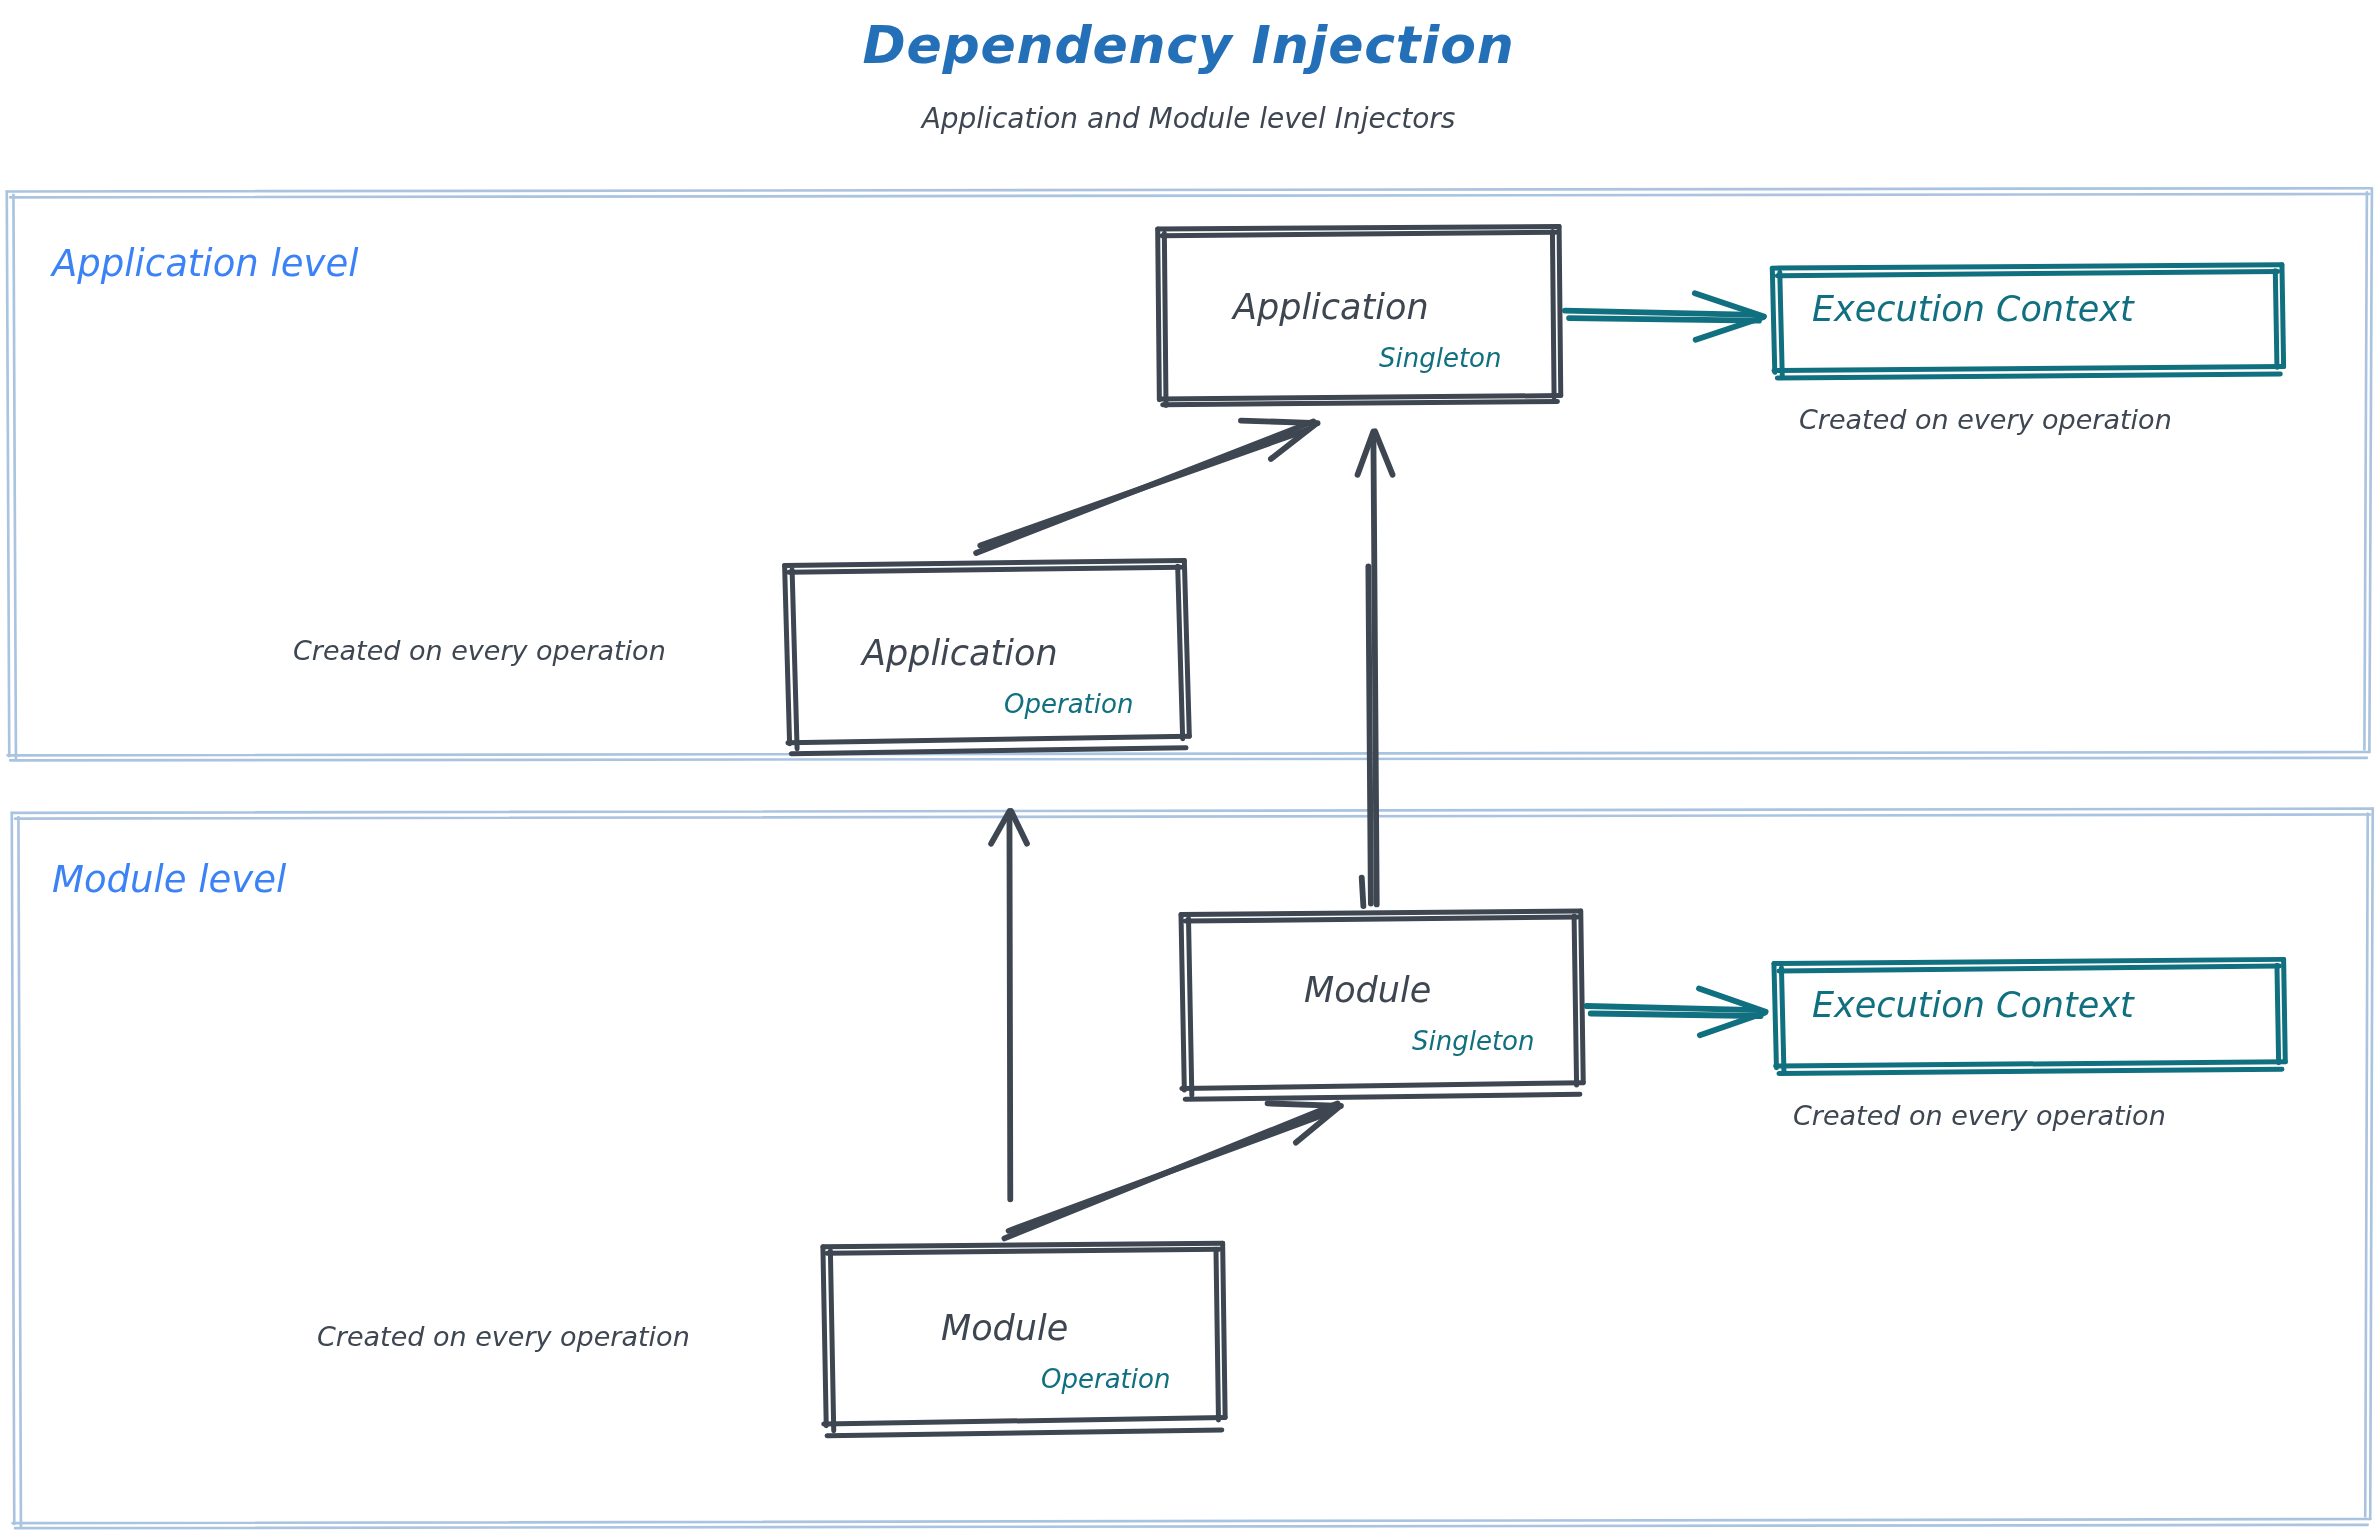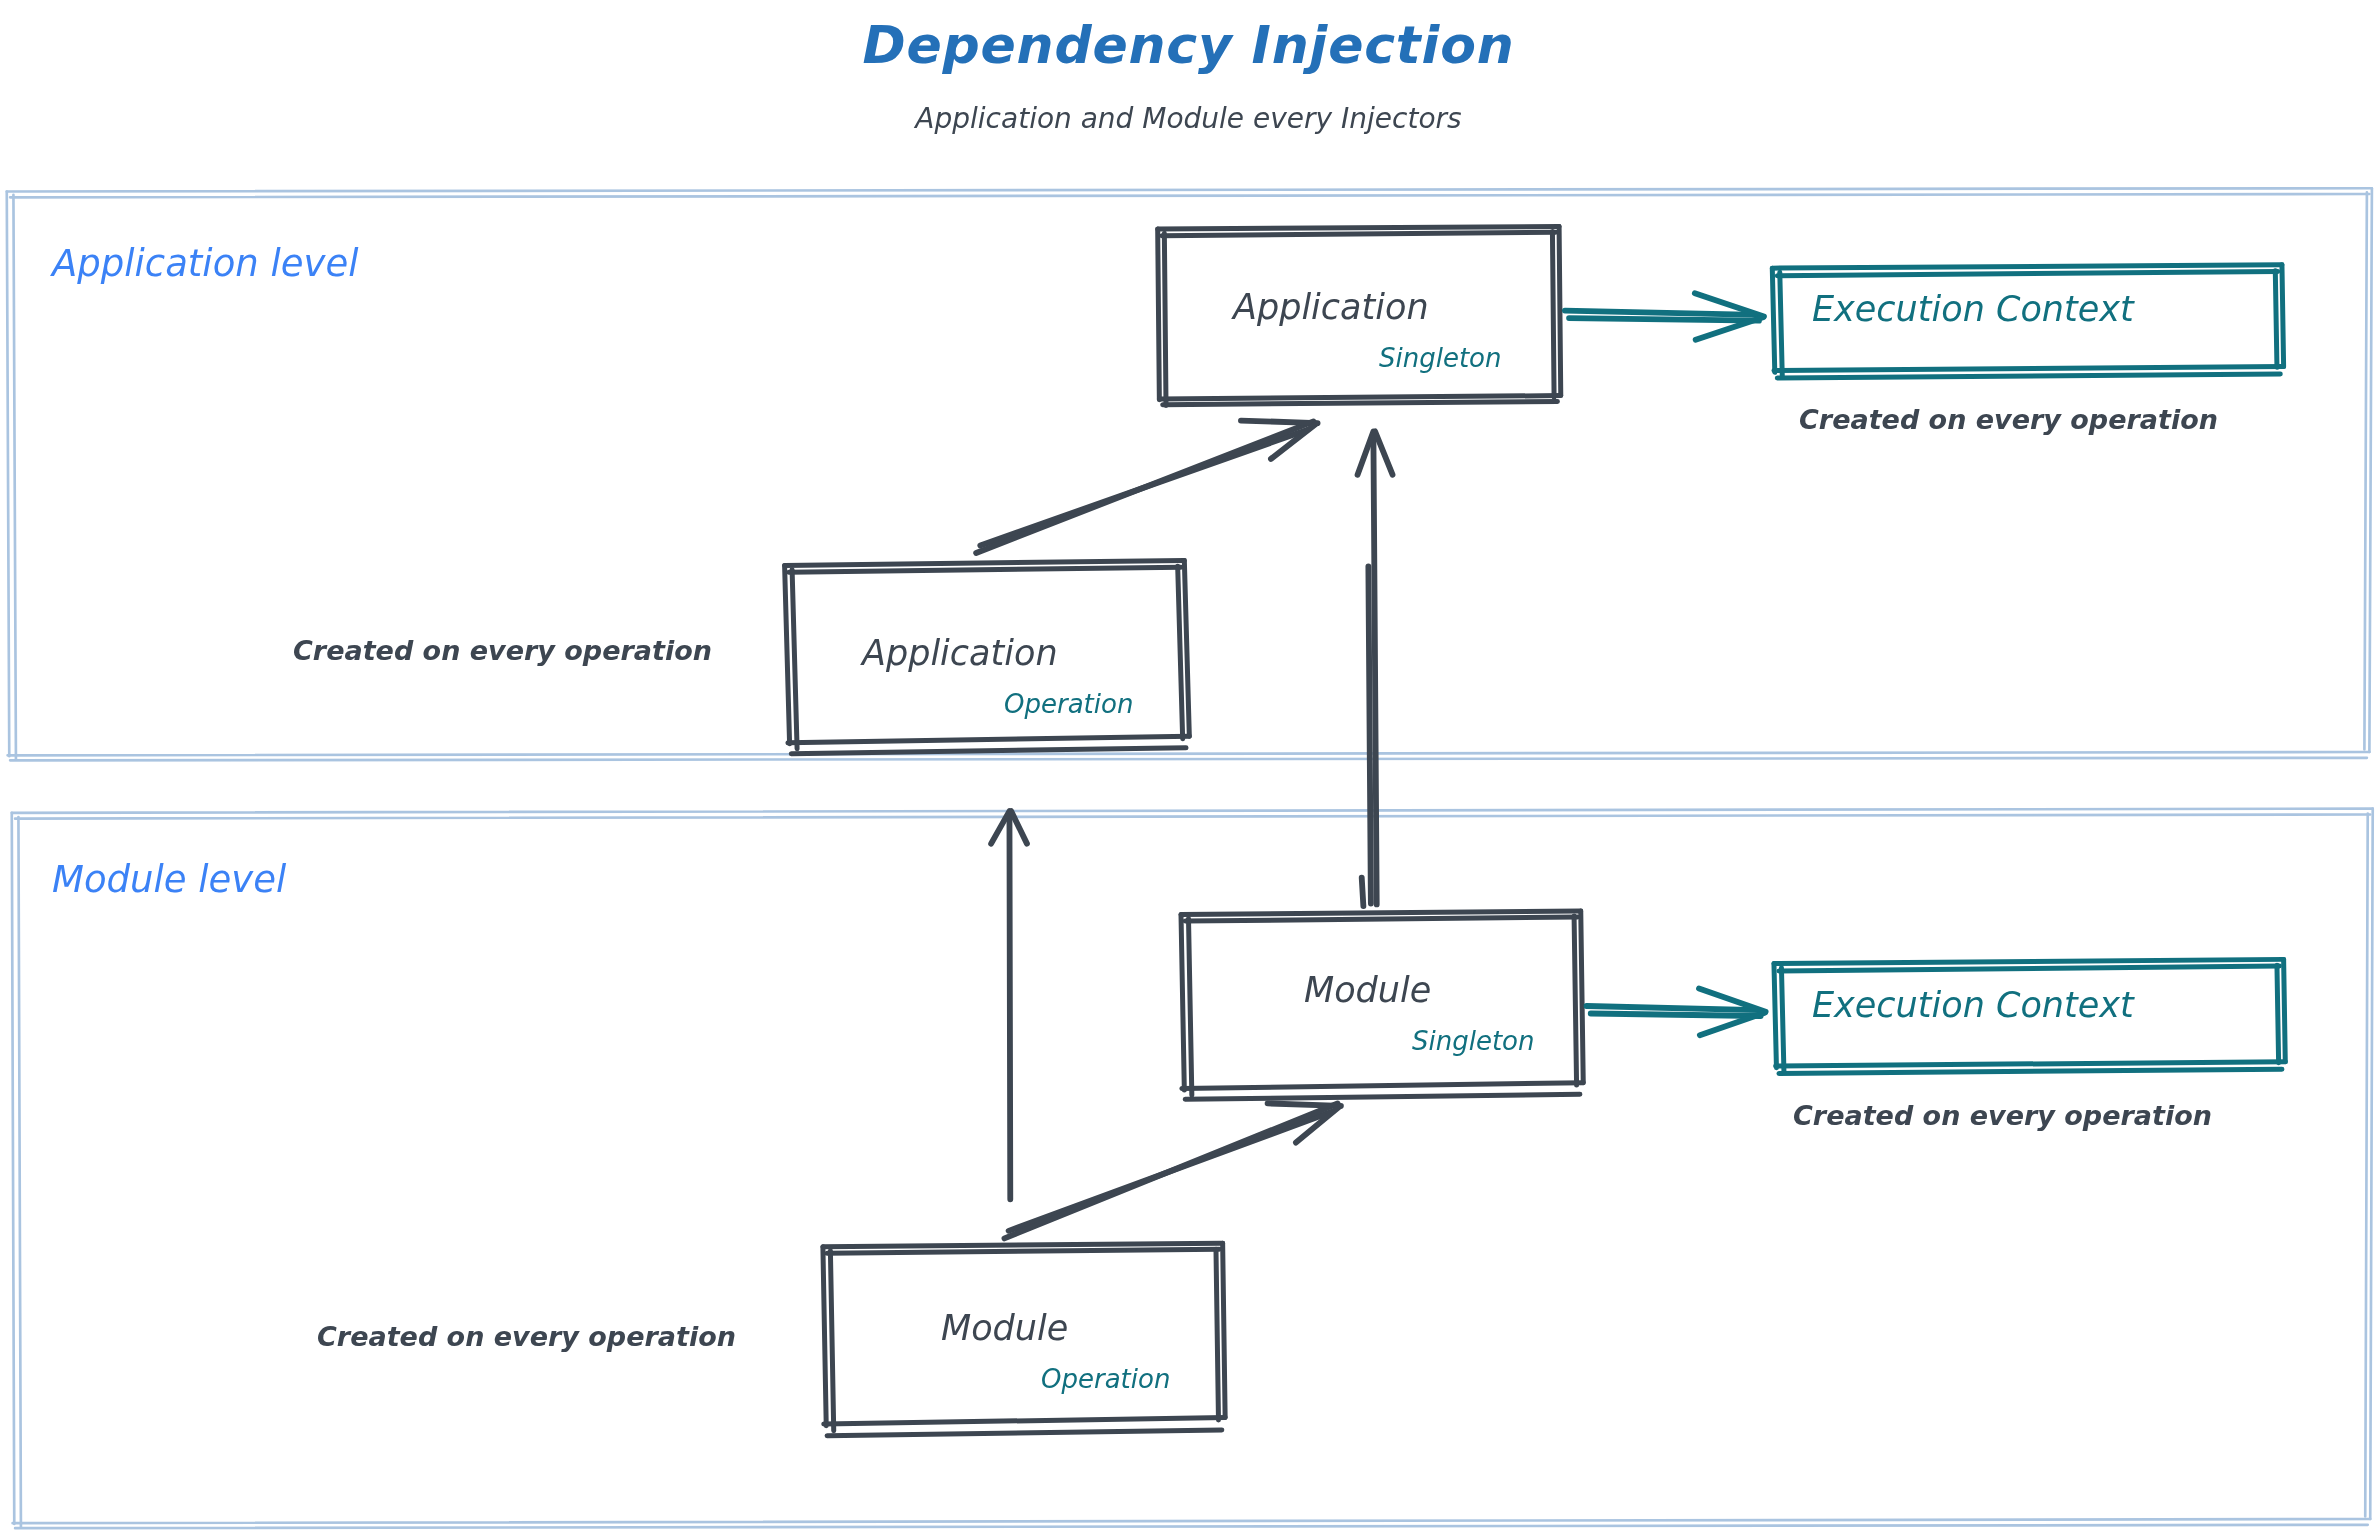--- a/index.html
+++ b/index.html
@@ -73,21 +73,20 @@
   }
   .ec-label {
     font-size: 35px;
     color: #11707f;
     font-style: italic;
   }
   .caption {
     font-size: 27px;
     color: #3d4651;
     font-style: italic;
-    font-weight: bold;
   }
 
   
   #lbl-app-singleton      { left: 1233px; top: 287px; }
   #scope-app-singleton    { left: 1379px; top: 343px; }
   #lbl-app-operation      { left: 862px; top: 633px; }
   #scope-app-operation    { left: 1004px; top: 689px; }
   #lbl-mod-singleton      { left: 1304px; top: 970px; }
   #scope-mod-singleton    { left: 1412px; top: 1026px; }
   #lbl-mod-operation      { left: 941px; top: 1308px; }
@@ -234,21 +233,21 @@
     <g fill="none" stroke="#3d4651" stroke-width="7" stroke-linecap="round">
       <path d="M1211,1478 L1599,1335"></path>
       <path d="M1206,1487 L1606,1325"></path>
       <path d="M1522,1325 L1610,1328"></path>
       <path d="M1556,1372 L1608,1329"></path>
     </g>
   </svg>
 
   <div class="txt" id="title">Dependency Injection</div>
 
-  <div class="txt" id="subtitle">Application and Module every Injectors</div>
+  <div class="txt" id="subtitle">Application and Module level Injectors</div>
 
   <div class="txt panel-title" id="panel-app-title">Application level</div>
 
   <div class="txt panel-title" id="panel-mod-title">Module level</div>
 
   <div class="txt node-label" id="lbl-app-singleton">Application</div>
   <div class="txt node-scope" id="scope-app-singleton">Singleton</div>
 
   <div class="txt node-label" id="lbl-app-operation">Application</div>
   <div class="txt node-scope" id="scope-app-operation">Operation</div>

